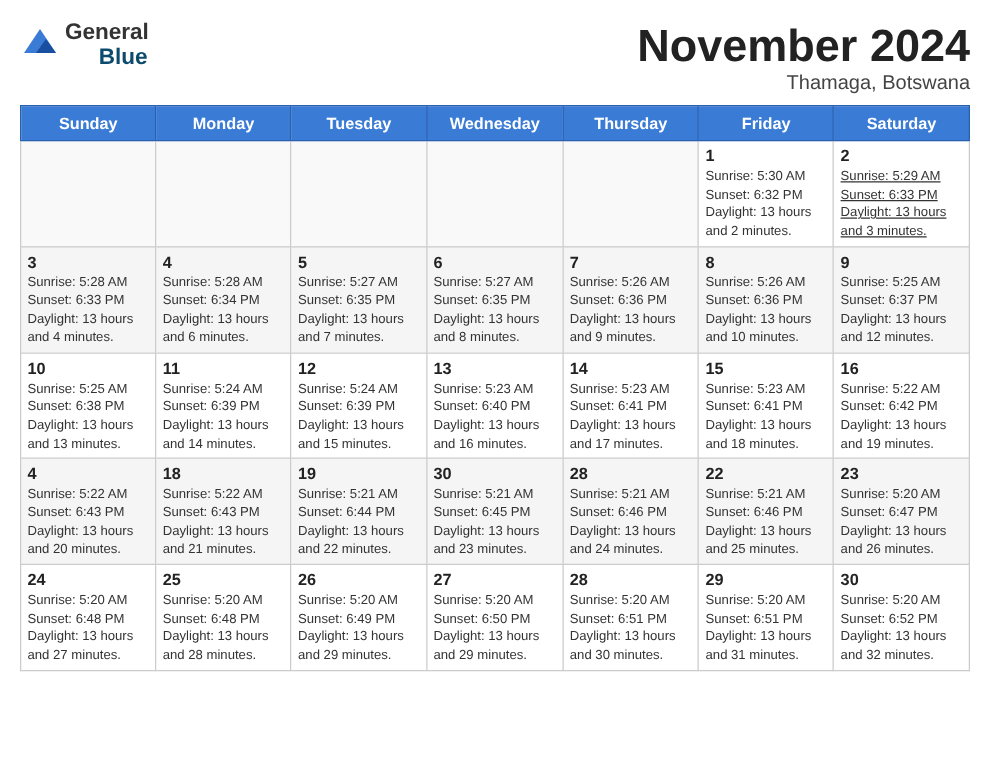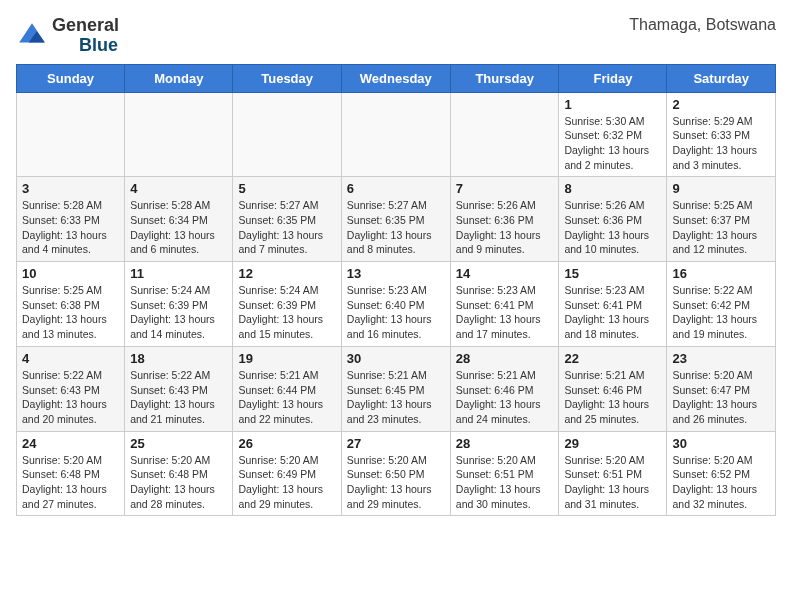--- a/index.html
+++ b/index.html
@@ -94,20 +94,21 @@
     <svg class="logo-icon" viewBox="0 0 40 40">
       <polygon points="20,4 36,28 4,28" fill="#3a7bd5"></polygon>
       <polygon points="26,14 36,28 16,28" fill="#1a4fa0"></polygon>
     </svg>
     <div class="logo-text">
       <span class="logo-general">General</span><br>
       <span class="logo-blue">Blue</span>
     </div>
   </div>
   <div class="title-block">
+    <div class="month-title">November 2024</div>
     <div class="location">Thamaga, Botswana</div>
   </div>
 </div>
 
 <table class="calendar">
   <thead>
     <tr>
     <th>Sunday</th>
         <th>Monday</th>
         <th>Tuesday</th>
@@ -125,21 +126,21 @@
         <td class="empty"></td>
         <td class="empty"></td>
         <td>
           <span class="day-number">1</span>
           <div class="day-info" style="white-space: pre-line;">Sunrise: 5:30 AM
 Sunset: 6:32 PM
 Daylight: 13 hours and 2 minutes.</div>
         </td>
         <td>
           <span class="day-number">2</span>
-          <div class="day-info" style="white-space: pre-line;">Sunrise: 5:29 AM
+          <div class="day-info" style="white-space: pre-line; text-decoration: underline;">Sunrise: 5:29 AM
 Sunset: 6:33 PM
 Daylight: 13 hours and 3 minutes.</div>
         </td>
       </tr>
       <tr class="row-alt">
         <td>
           <span class="day-number">3</span>
           <div class="day-info" style="white-space: pre-line;">Sunrise: 5:28 AM
 Sunset: 6:33 PM
 Daylight: 13 hours and 4 minutes.</div>

